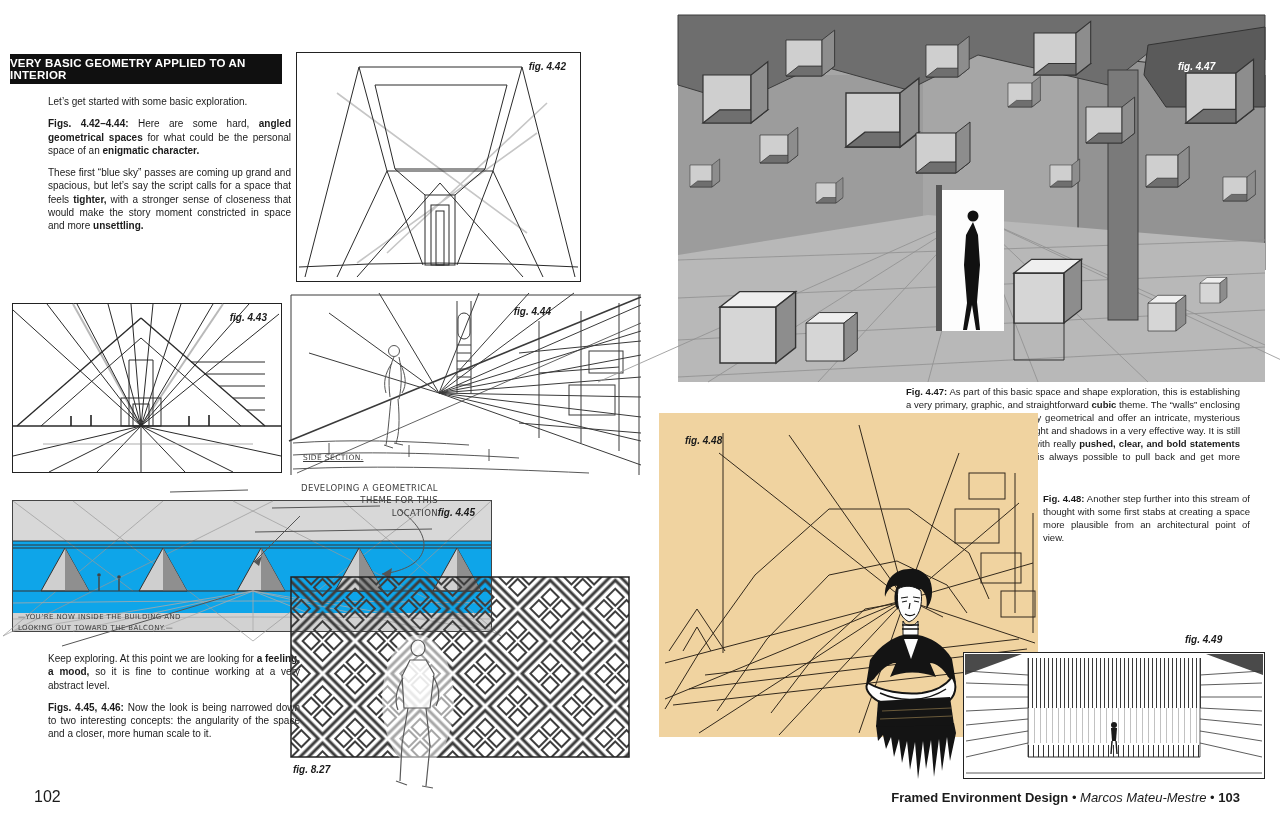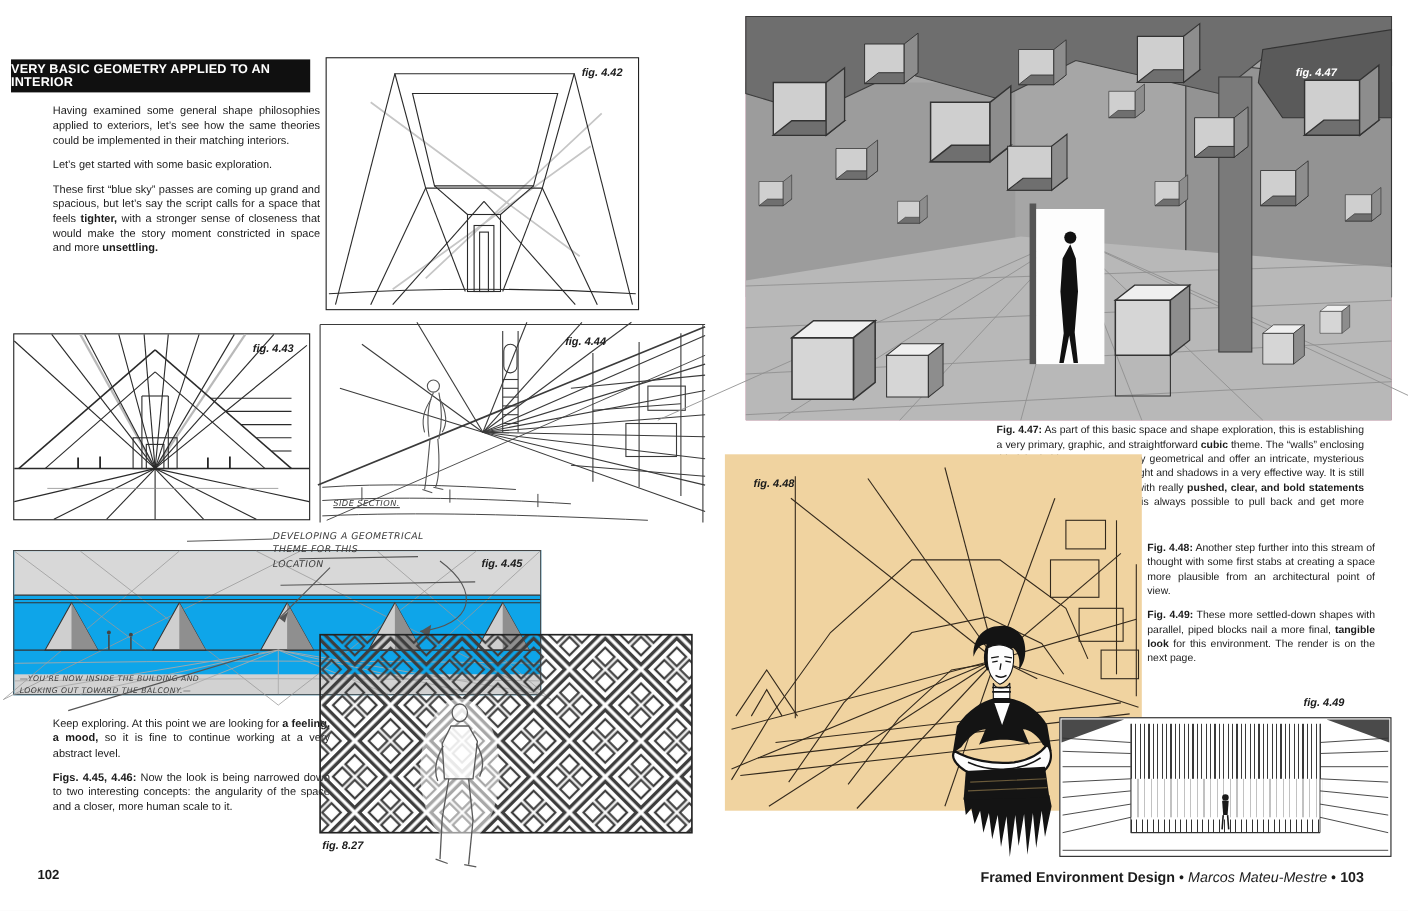--- a/index.html
+++ b/index.html
@@ -3,39 +3,39 @@
 <meta charset="utf-8">
 <style>
 *{box-sizing:border-box}
 body{margin:0;background:#e9e9e9}
 .spread{position:relative;width:1280px;height:828px;background:#fff;font-family:"Liberation Sans",sans-serif;color:#1b1b1b;overflow:hidden}
 .abs{position:absolute}
 .t{font-size:10px;line-height:1.33;text-align:justify;margin:0 0 9px}
 .cap{font-size:9.5px;line-height:1.37;text-align:justify;margin:0 0 9px}
 .headerbar{background:#101010;color:#fff;display:flex;align-items:center;justify-content:flex-start;font-weight:bold;font-size:11.5px;letter-spacing:.2px}
 .figlabel{font-style:italic;font-weight:bold;font-size:10px;white-space:nowrap}
-.hand{font-family:"DejaVu Sans",sans-serif;font-style:italic;color:#3c3c3c;letter-spacing:.4px}
+.hand{font-family:"DejaVu Sans",sans-serif;color:#3c3c3c;letter-spacing:.4px}
 .panel{background:#fff;border:1px solid #222}
 .stripe{position:absolute}
 svg{display:block;overflow:visible}
-.pagenum{font-weight:bold;font-size:12px}
+.pagenum{font-weight:normal;font-size:16px}
 .footer{font-size:13px;white-space:nowrap}
 </style>
 </head>
 <body>
 
 <div class="spread">
 
   <div class="headerbar abs" style="left:10px;top:54px;width:272px;height:30px">
     <span>VERY BASIC GEOMETRY APPLIED TO AN INTERIOR</span>
   </div>
 
   <div class="abs" style="left:48px;top:95px;width:243px">
-    <p class="t"><span>Having examined some general shape philosophies applied to exteriors, let’s see how the same theories could be implemented in their matching interiors.</span></p>
     <p class="t"><span>Let’s get started with some basic exploration.</span></p>
+    <p class="t"><b>Figs. 4.42–4.44:</b><span> Here are some hard, </span><b>angled geometrical spaces</b><span> for what could be the personal space of an </span><b>enigmatic character.</b></p>
     <p class="t"><span>These first “blue sky” passes are coming up grand and spacious, but let’s say the script calls for a space that feels </span><b>tighter,</b><span> with a stronger sense of closeness that would make the story moment constricted in space and more </span><b>unsettling.</b></p>
   </div>
 
   <div class="abs panel" style="left:296px;top:52px;width:285px;height:230px">
     <svg width="283" height="228" viewBox="0 0 283 228">
       <g stroke="#c6c6c6" stroke-width="1.6" fill="none">
         <path d="M40,40 L230,180 M250,50 L90,200 M60,210 L240,80"></path>
       </g>
       <g stroke="#2a2a2a" stroke-width="1" fill="none">
         <polygon points="62,14 225,14 196,118 90,118"></polygon>
@@ -218,21 +218,21 @@
       <g stroke="#444" stroke-width="1.4">
         <line x1="86" y1="76" x2="86" y2="90"></line>
           <line x1="106" y1="78" x2="106" y2="90"></line>
       </g>
       <circle cx="86" cy="74" r="1.8" fill="#444"></circle>
         <circle cx="106" cy="76" r="1.8" fill="#444"></circle>
     </svg>
     <div class="figlabel abs" style="right:16px;top:6px">fig. 4.45</div>
   </div>
 
-  <div class="hand abs" style="left:248px;top:482px;width:190px;text-align:left;font-size:8.5px;line-height:1.45">
+  <div class="hand abs" style="left:248px;top:482px;width:190px;text-align:right;font-size:8.5px;line-height:1.45">
     <div>DEVELOPING A GEOMETRICAL</div>
     <div>THEME FOR THIS</div>
     <div>LOCATION</div>
   </div>
   <div class="hand abs" style="left:18px;top:612px;width:180px;font-size:7px;line-height:1.5">—YOU’RE NOW INSIDE THE BUILDING AND LOOKING OUT TOWARD THE BALCONY.—</div>
   <svg class="abs" style="left:0;top:480px;pointer-events:none" width="660" height="200" viewBox="0 0 660 200">
     <g stroke="#555" stroke-width="1" fill="none">
       <line x1="170" y1="12" x2="248" y2="10"></line>
       <line x1="272" y1="28" x2="380" y2="26"></line>
       <line x1="255" y1="52" x2="432" y2="49"></line>
@@ -375,21 +375,20 @@
         <line x1="30" y1="276" x2="368" y2="236"></line>
           <line x1="14" y1="292" x2="372" y2="252"></line>
         <line x1="46" y1="262" x2="360" y2="226"></line>
       </g>
     </svg>
     <div class="figlabel abs" style="left:26px;top:22px">fig. 4.48</div>
   </div>
 
   <div class="abs" style="left:1043px;top:492px;width:207px">
     <p class="cap"><b>Fig. 4.48:</b><span> Another step further into this stream of thought with some first stabs at creating a space more plausible from an architectural point of view.</span></p>
-    <p class="cap"><b>Fig. 4.49:</b><span> These more settled-down shapes with parallel, piped blocks nail a more final, </span><b>tangible look</b><span> for this environment. The render is on the next page.</span></p>
   </div>
 
   <div class="figlabel abs" style="left:1185px;top:634px">fig. 4.49</div>
   <div class="abs" style="left:963px;top:652px;width:302px;height:127px;background:#fff;border:1px solid #222">
     <div class="stripe" style="left:64px;width:174px;top:5px;height:50px;background:repeating-linear-gradient(90deg,#3a3a3a 0 1px,transparent 1px 4px)"></div>
     <div class="stripe" style="left:64px;width:174px;top:55px;height:35px;opacity:.45;background:repeating-linear-gradient(90deg,#777 0 1px,transparent 1px 6px)"></div>
     <div class="stripe" style="left:64px;width:174px;top:92px;height:12px;background:repeating-linear-gradient(90deg,#333 0 1px,transparent 1px 5px)"></div>
     <svg class="abs" style="left:0;top:0" width="300" height="125" viewBox="0 0 300 125">
       <polygon points="1,1 58,1 1,22" fill="#4a4a4a"></polygon>
       <polygon points="299,1 242,1 299,22" fill="#4a4a4a"></polygon>

